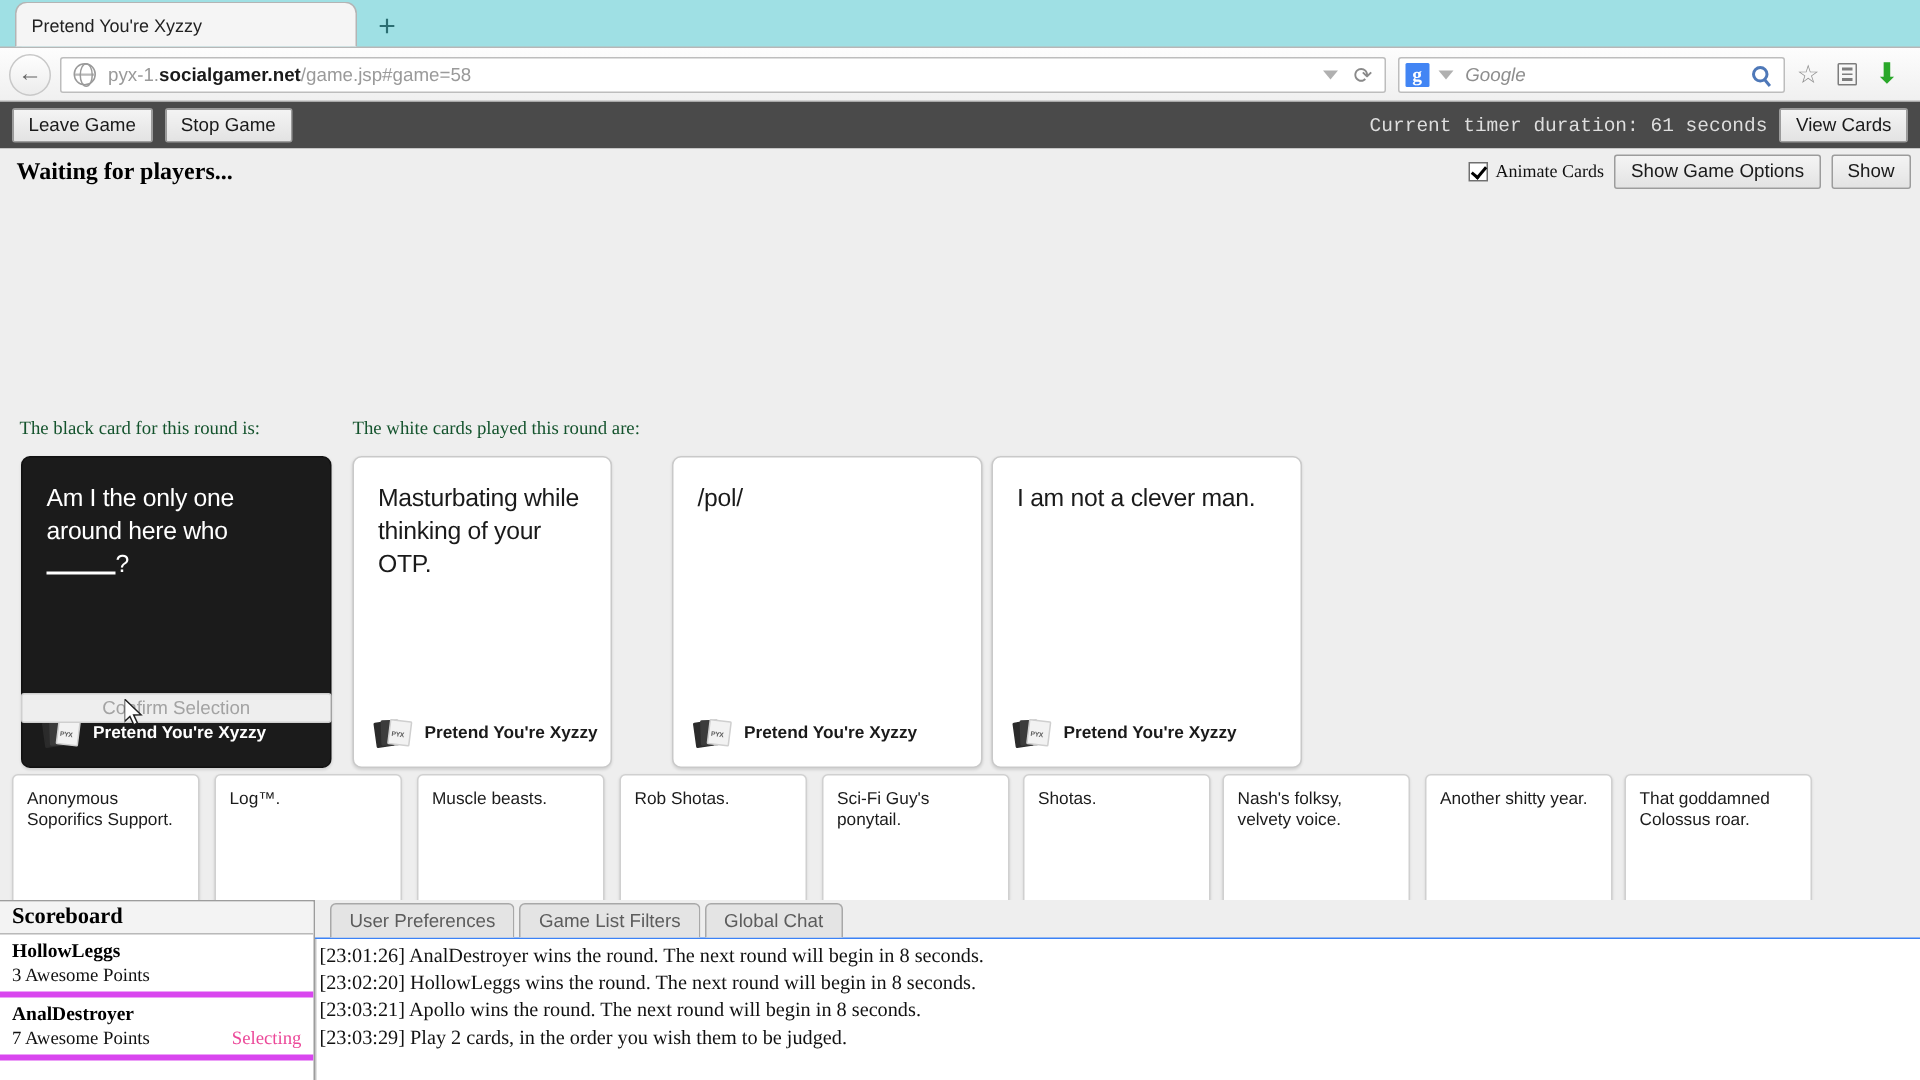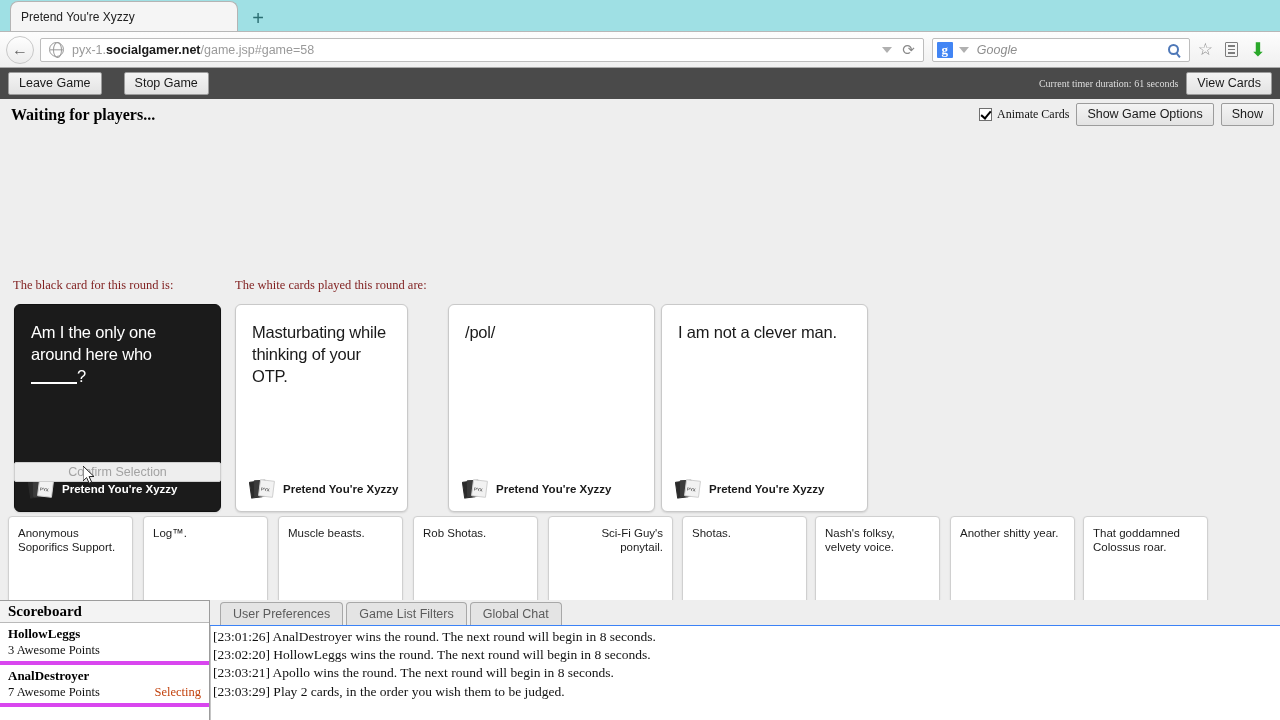--- a/index.html
+++ b/index.html
@@ -188,25 +188,25 @@
     background: linear-gradient(#f4f4f4, #e3e3e3);
     border: 1px solid #9c9c9c;
     border-radius: 2px;
     font-family: "Liberation Sans", sans-serif;
     font-size: 12.5px;
     color: #1a1a1a;
     padding: 3px 10px;
     line-height: 15px;
     cursor: pointer;
   }
-  .game-toolbar .btn { margin-right: 22px; }
+  .game-toolbar .btn { margin-right: 8px; }
   .timer-text {
     margin-left: auto;
-    font-family: Liberation Serif, serif;
-    font-size: 10px;
+    font-family: Liberation Mono, monospace;
+    font-size: 13px;
     color: #dedede;
     margin-right: 8px;
     white-space: nowrap;
   }
   .view-cards-btn { margin-right: 0 !important; }
 
   .statusbar {
     height: 31px;
     background: #eeeeee;
     display: flex;
@@ -248,21 +248,21 @@
     border: solid #000;
     border-width: 0 2px 2px 0;
     transform: rotate(40deg);
   }
 
   
   .round-area { position: relative; height: 240px; }
   .label {
     font-family: "Liberation Serif", serif;
     font-size: 12.5px;
-    color: #7f1d1d;
+    color: #14532d;
     position: absolute;
   }
   .lbl-black { left: 13px; top: 148px; }
   .lbl-white { left: 235px; top: 148px; }
 
   .card {
     position: absolute;
     border-radius: 6px;
     background: #ffffff;
     border: 1px solid #c9c9c9;
@@ -402,21 +402,21 @@
     font-family: "Liberation Serif", serif;
     position: relative;
   }
   .sb-name { font-weight: bold; font-size: 13px; color: #000; line-height: 16px; }
   .sb-score { font-size: 12.5px; color: #111; line-height: 16px; }
   .sb-status {
     position: absolute;
     right: 8px; bottom: 3px;
     font-family: "Liberation Serif", serif;
     font-size: 12.5px;
-    color: #c2410c;
+    color: #ec4899;
   }
 
   .chat-pane {
     position: absolute;
     left: 210px; top: 0;
     width: 1070px;
     height: 164px;
   }
   .tabs {
     display: flex;
@@ -639,21 +639,21 @@
       <div class="card-footer">
         <span class="card-logo">
             <i></i>
             <i></i>
             <i></i>
             <b>PYX</b>
           </span>
         <span class="card-brand">Pretend You're Xyzzy</span>
       </div>
     </div>
-    <div class="hand-card" style="left:548px;text-align:right;">
+    <div class="hand-card" style="left:548px;">
       <div class="hc-text">Sci-Fi Guy's ponytail.</div>
       <div class="card-footer">
         <span class="card-logo">
             <i></i>
             <i></i>
             <i></i>
             <b>PYX</b>
           </span>
         <span class="card-brand">Pretend You're Xyzzy</span>
       </div>

